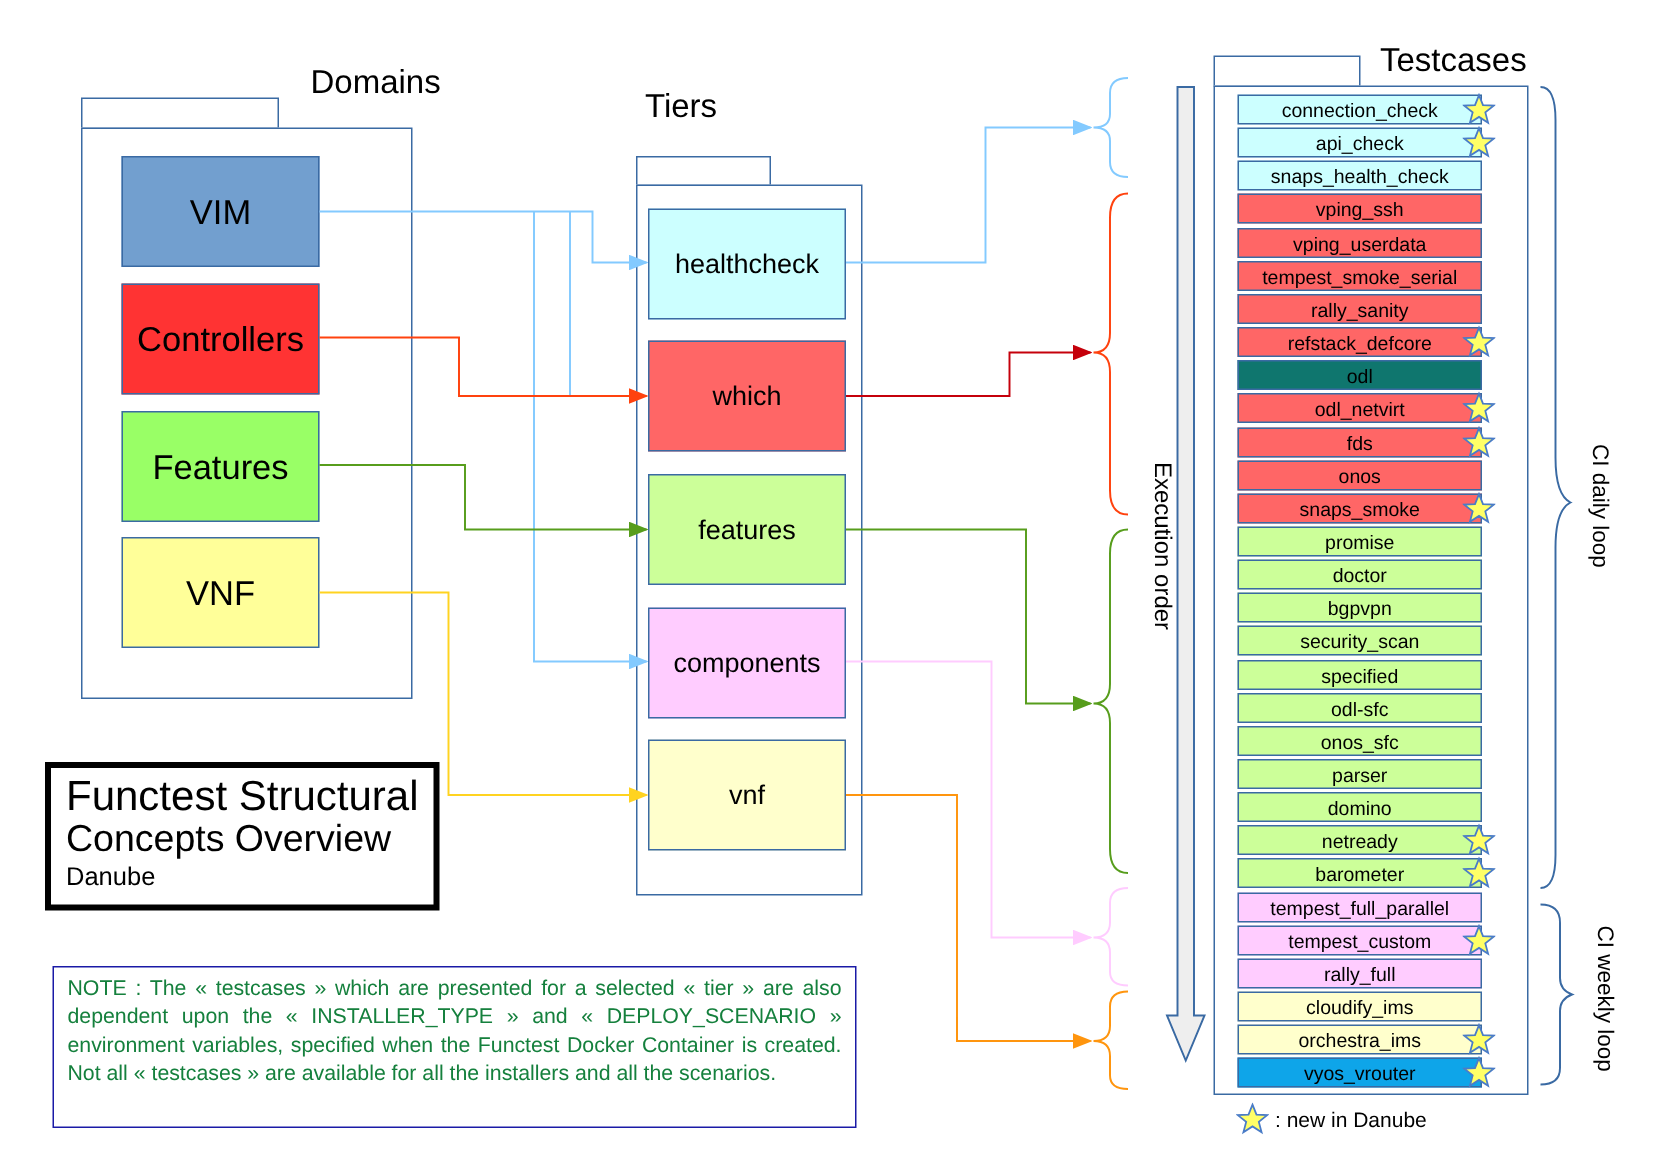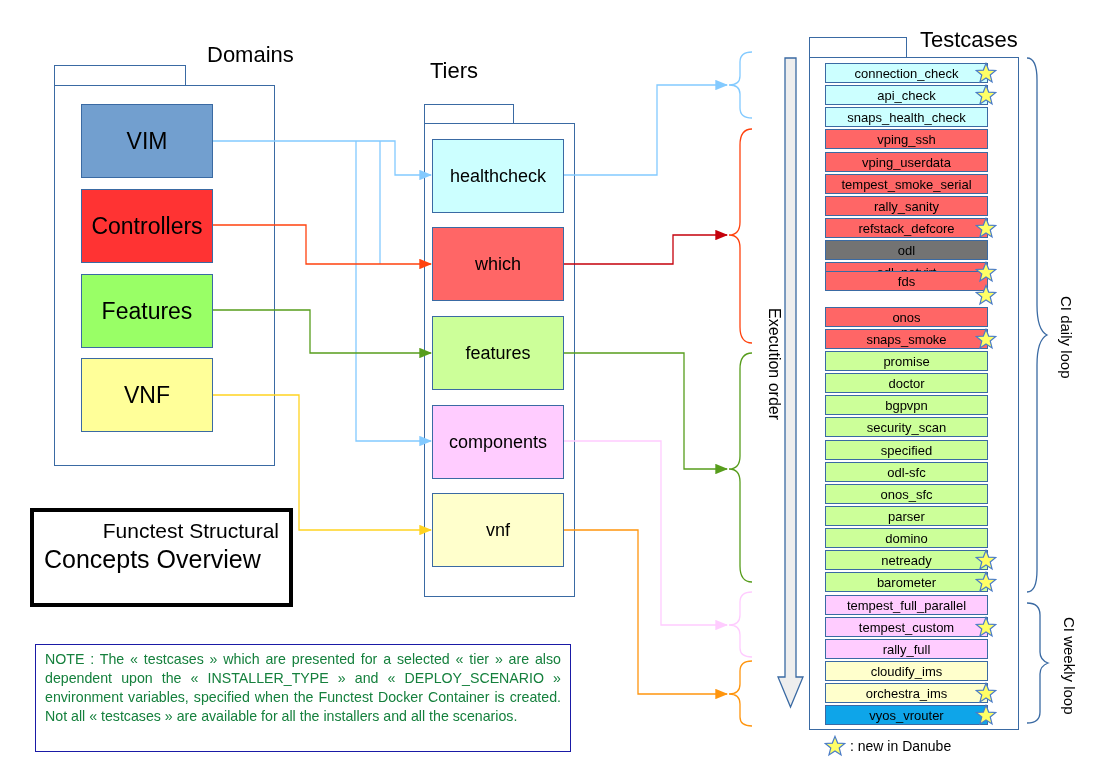--- a/index.html
+++ b/index.html
@@ -83,27 +83,27 @@
     </div>
     <div class="tc" style="top: 174px; background: rgb(255, 102, 102);">
       <span>tempest_smoke_serial</span>
     </div>
     <div class="tc" style="top: 196px; background: rgb(255, 102, 102);">
       <span>rally_sanity</span>
     </div>
     <div class="tc" style="top: 218px; background: rgb(255, 102, 102);">
       <span>refstack_defcore</span>
     </div>
-    <div class="tc" style="top: 240px; background: #737373;">
+    <div class="tc" style="top: 240px; background: #0f766e;">
       <span>odl</span>
     </div>
     <div class="tc" style="top: 262px; background: rgb(255, 102, 102);">
       <span>odl_netvirt</span>
     </div>
-    <div class="tc" style="top: 271px; background: rgb(255, 102, 102);">
+    <div class="tc" style="top: 285px; background: rgb(255, 102, 102);">
       <span>fds</span>
     </div>
     <div class="tc" style="top: 307px; background: rgb(255, 102, 102);">
       <span>onos</span>
     </div>
     <div class="tc" style="top: 329px; background: rgb(255, 102, 102);">
       <span>snaps_smoke</span>
     </div>
     <div class="tc" style="top: 351px; background: rgb(204, 255, 153);">
       <span>promise</span>
@@ -223,22 +223,23 @@
 <div class="vlabel" style="left:1061px; top:617px;">CI weekly loop</div>
 
 <div class="abs" style="left:824px; top:735px; width:200px; height:24px;">
   <svg class="star" style="left:0; top:0;" viewBox="0 0 24 24">
     <path d="M12 1.5 L14.9 8.8 L22.7 9.2 L16.6 14.1 L18.6 21.7 L12 17.4 L5.4 21.7 L7.4 14.1 L1.3 9.2 L9.1 8.8 Z" fill="#ffff66" stroke="#4a7cc7" stroke-width="1.3"></path>
   </svg>
   <span style="position:absolute; left:26px; top:3px; font-size:14px;">: new in Danube</span>
 </div>
 
 <div class="titlebox">
-  <div style="font-size:21px; line-height:29px;text-align:right;">Functest Structural</div>
+  <div style="font-size:28px; line-height:29px;">Functest Structural</div>
   <div style="font-size:25px; line-height:29px;">Concepts Overview</div>
+  <div style="font-size:17px; line-height:22px;">Danube</div>
 </div>
 
 <div class="note">NOTE : The « testcases » which are presented for a selected « tier » are also dependent upon the « INSTALLER_TYPE » and « DEPLOY_SCENARIO » environment variables, specified when the Functest Docker Container is created. Not all « testcases » are available for all the installers and all the scenarios.</div>
 
 <svg class="star" viewBox="0 0 24 24" style="left: 975px; top: 62px; z-index: 3;">
     <path d="M12 1.5 L14.9 8.8 L22.7 9.2 L16.6 14.1 L18.6 21.7 L12 17.4 L5.4 21.7 L7.4 14.1 L1.3 9.2 L9.1 8.8 Z" fill="#ffff66" stroke="#4a7cc7" stroke-width="1.3"></path>
   </svg>
 <svg class="star" viewBox="0 0 24 24" style="left: 975px; top: 84px; z-index: 3;">
     <path d="M12 1.5 L14.9 8.8 L22.7 9.2 L16.6 14.1 L18.6 21.7 L12 17.4 L5.4 21.7 L7.4 14.1 L1.3 9.2 L9.1 8.8 Z" fill="#ffff66" stroke="#4a7cc7" stroke-width="1.3"></path>
   </svg>

